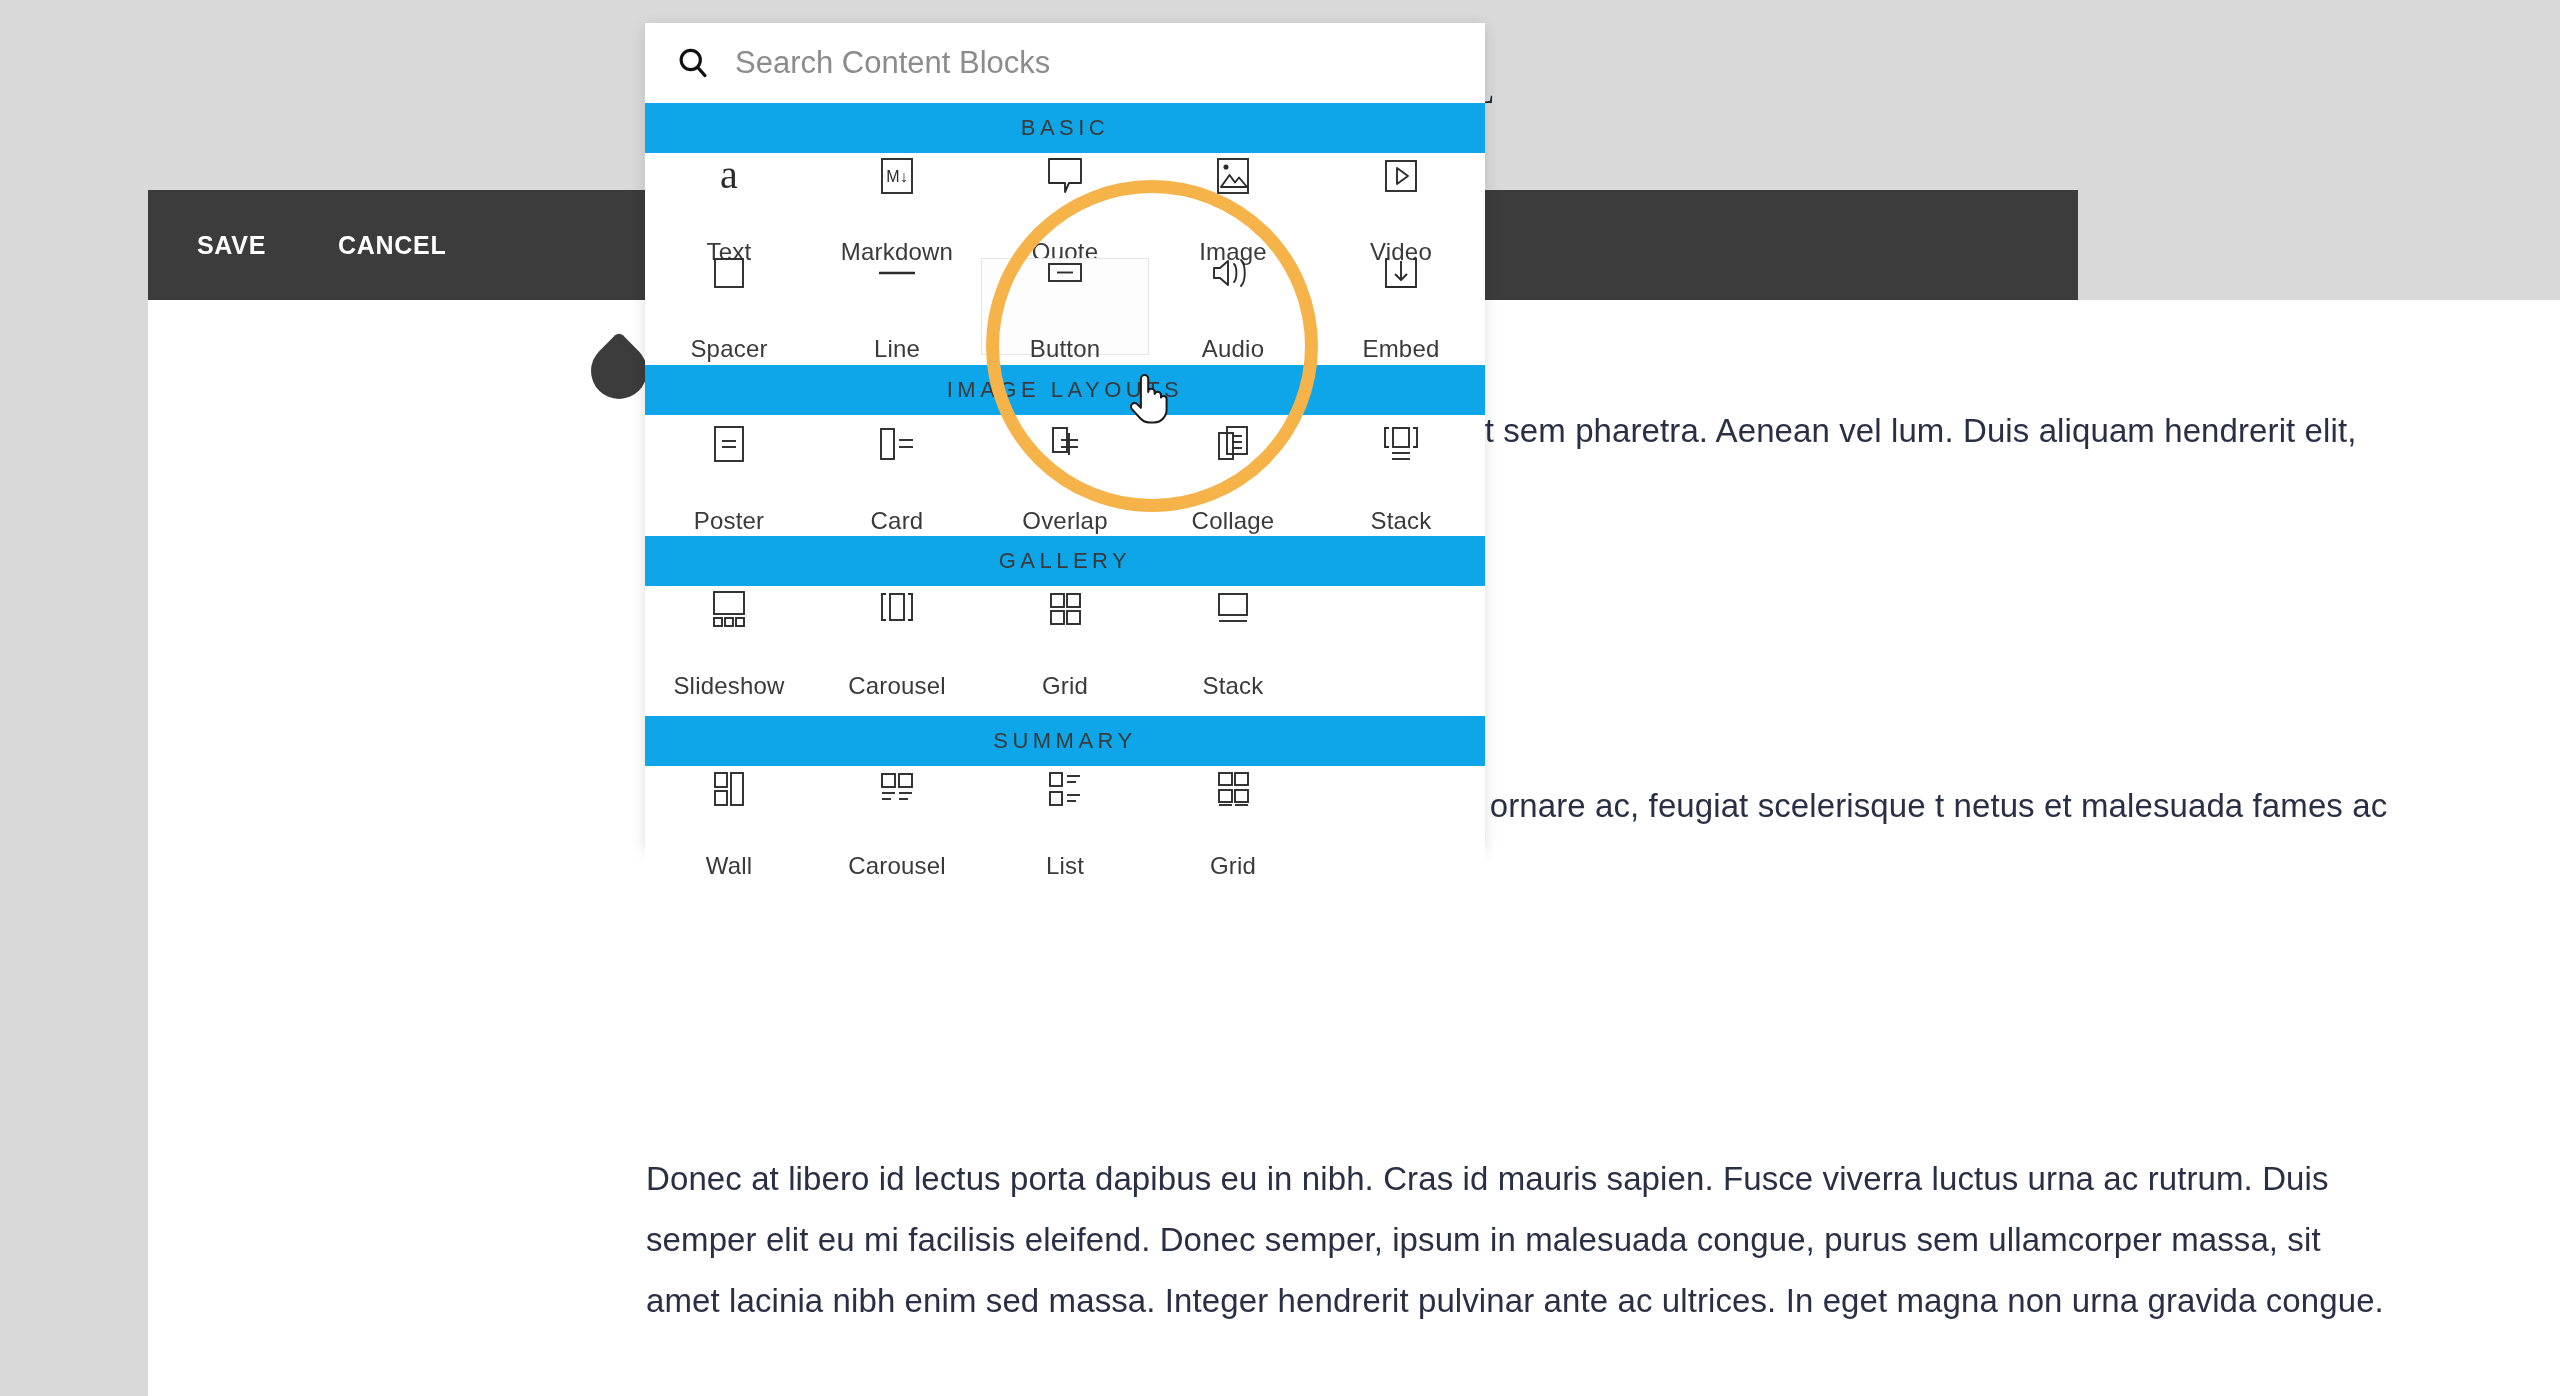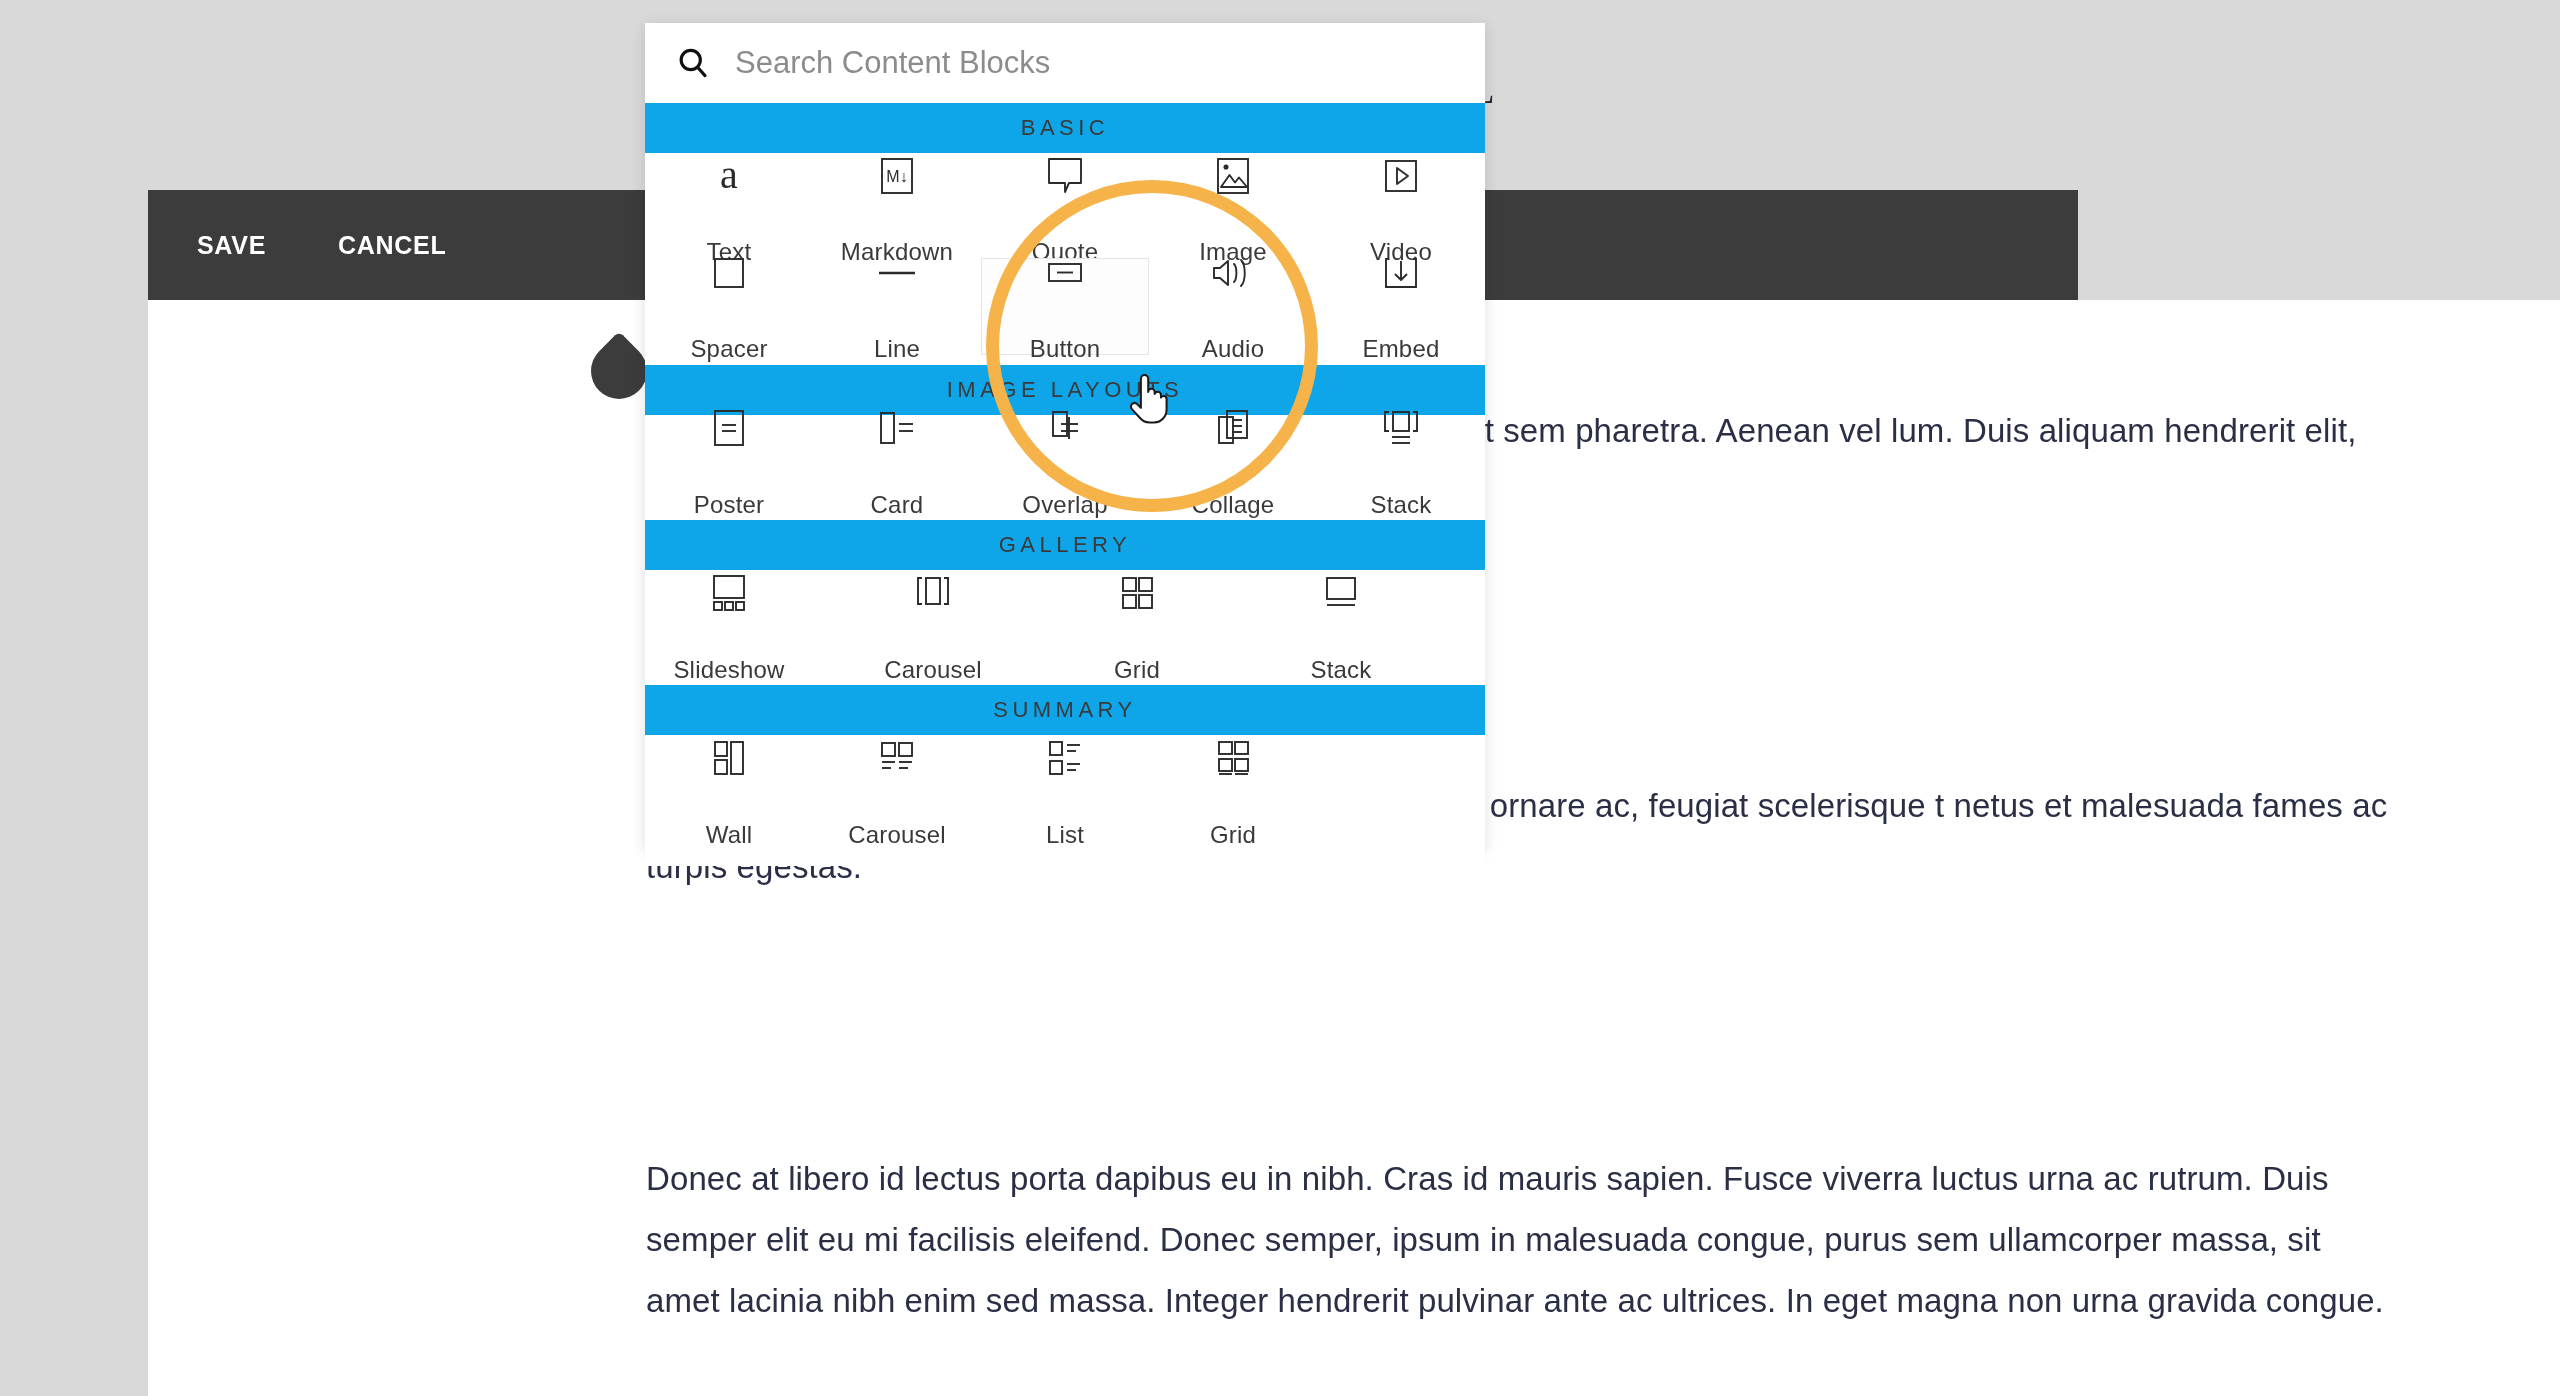--- a/index.html
+++ b/index.html
@@ -99,22 +99,22 @@
   .cell .ico {
     height: 46px; display: flex; align-items: center; justify-content: center;
     margin-bottom: 6px;
   }
   .cell .lbl {
     font-size: 24px; color: #3a3a3a; letter-spacing: .2px;
     font-family: "Liberation Sans", sans-serif; white-space: nowrap; margin-top: 34px;
   }
   .grid.sec-basic  .cell { height: 97px; }
   .grid.sec-basic  { padding-top: 8px; padding-bottom: 10px; }
-  .grid.sec-layout { padding-top: 0; padding-bottom: 12px; justify-content: flex-end; }
-  .grid.sec-gallery{ padding-top: 10px; padding-bottom: 12px; gap: 36px; }
+  .grid.sec-layout { padding-top: 16px; padding-bottom: 12px; justify-content: flex-end; }
+  .grid.sec-gallery{ padding-top: 10px; padding-bottom: 27px; }
   .grid.sec-summary{ padding-top: 10px; padding-bottom: 28px; }
 
   svg { display: block; }
 
   
   .ring {
     position: absolute; left: 986px; top: 180px;
     width: 332px; height: 332px;
     border: 13px solid #f5b34a; border-radius: 50%;
     pointer-events: none; z-index: 9;

